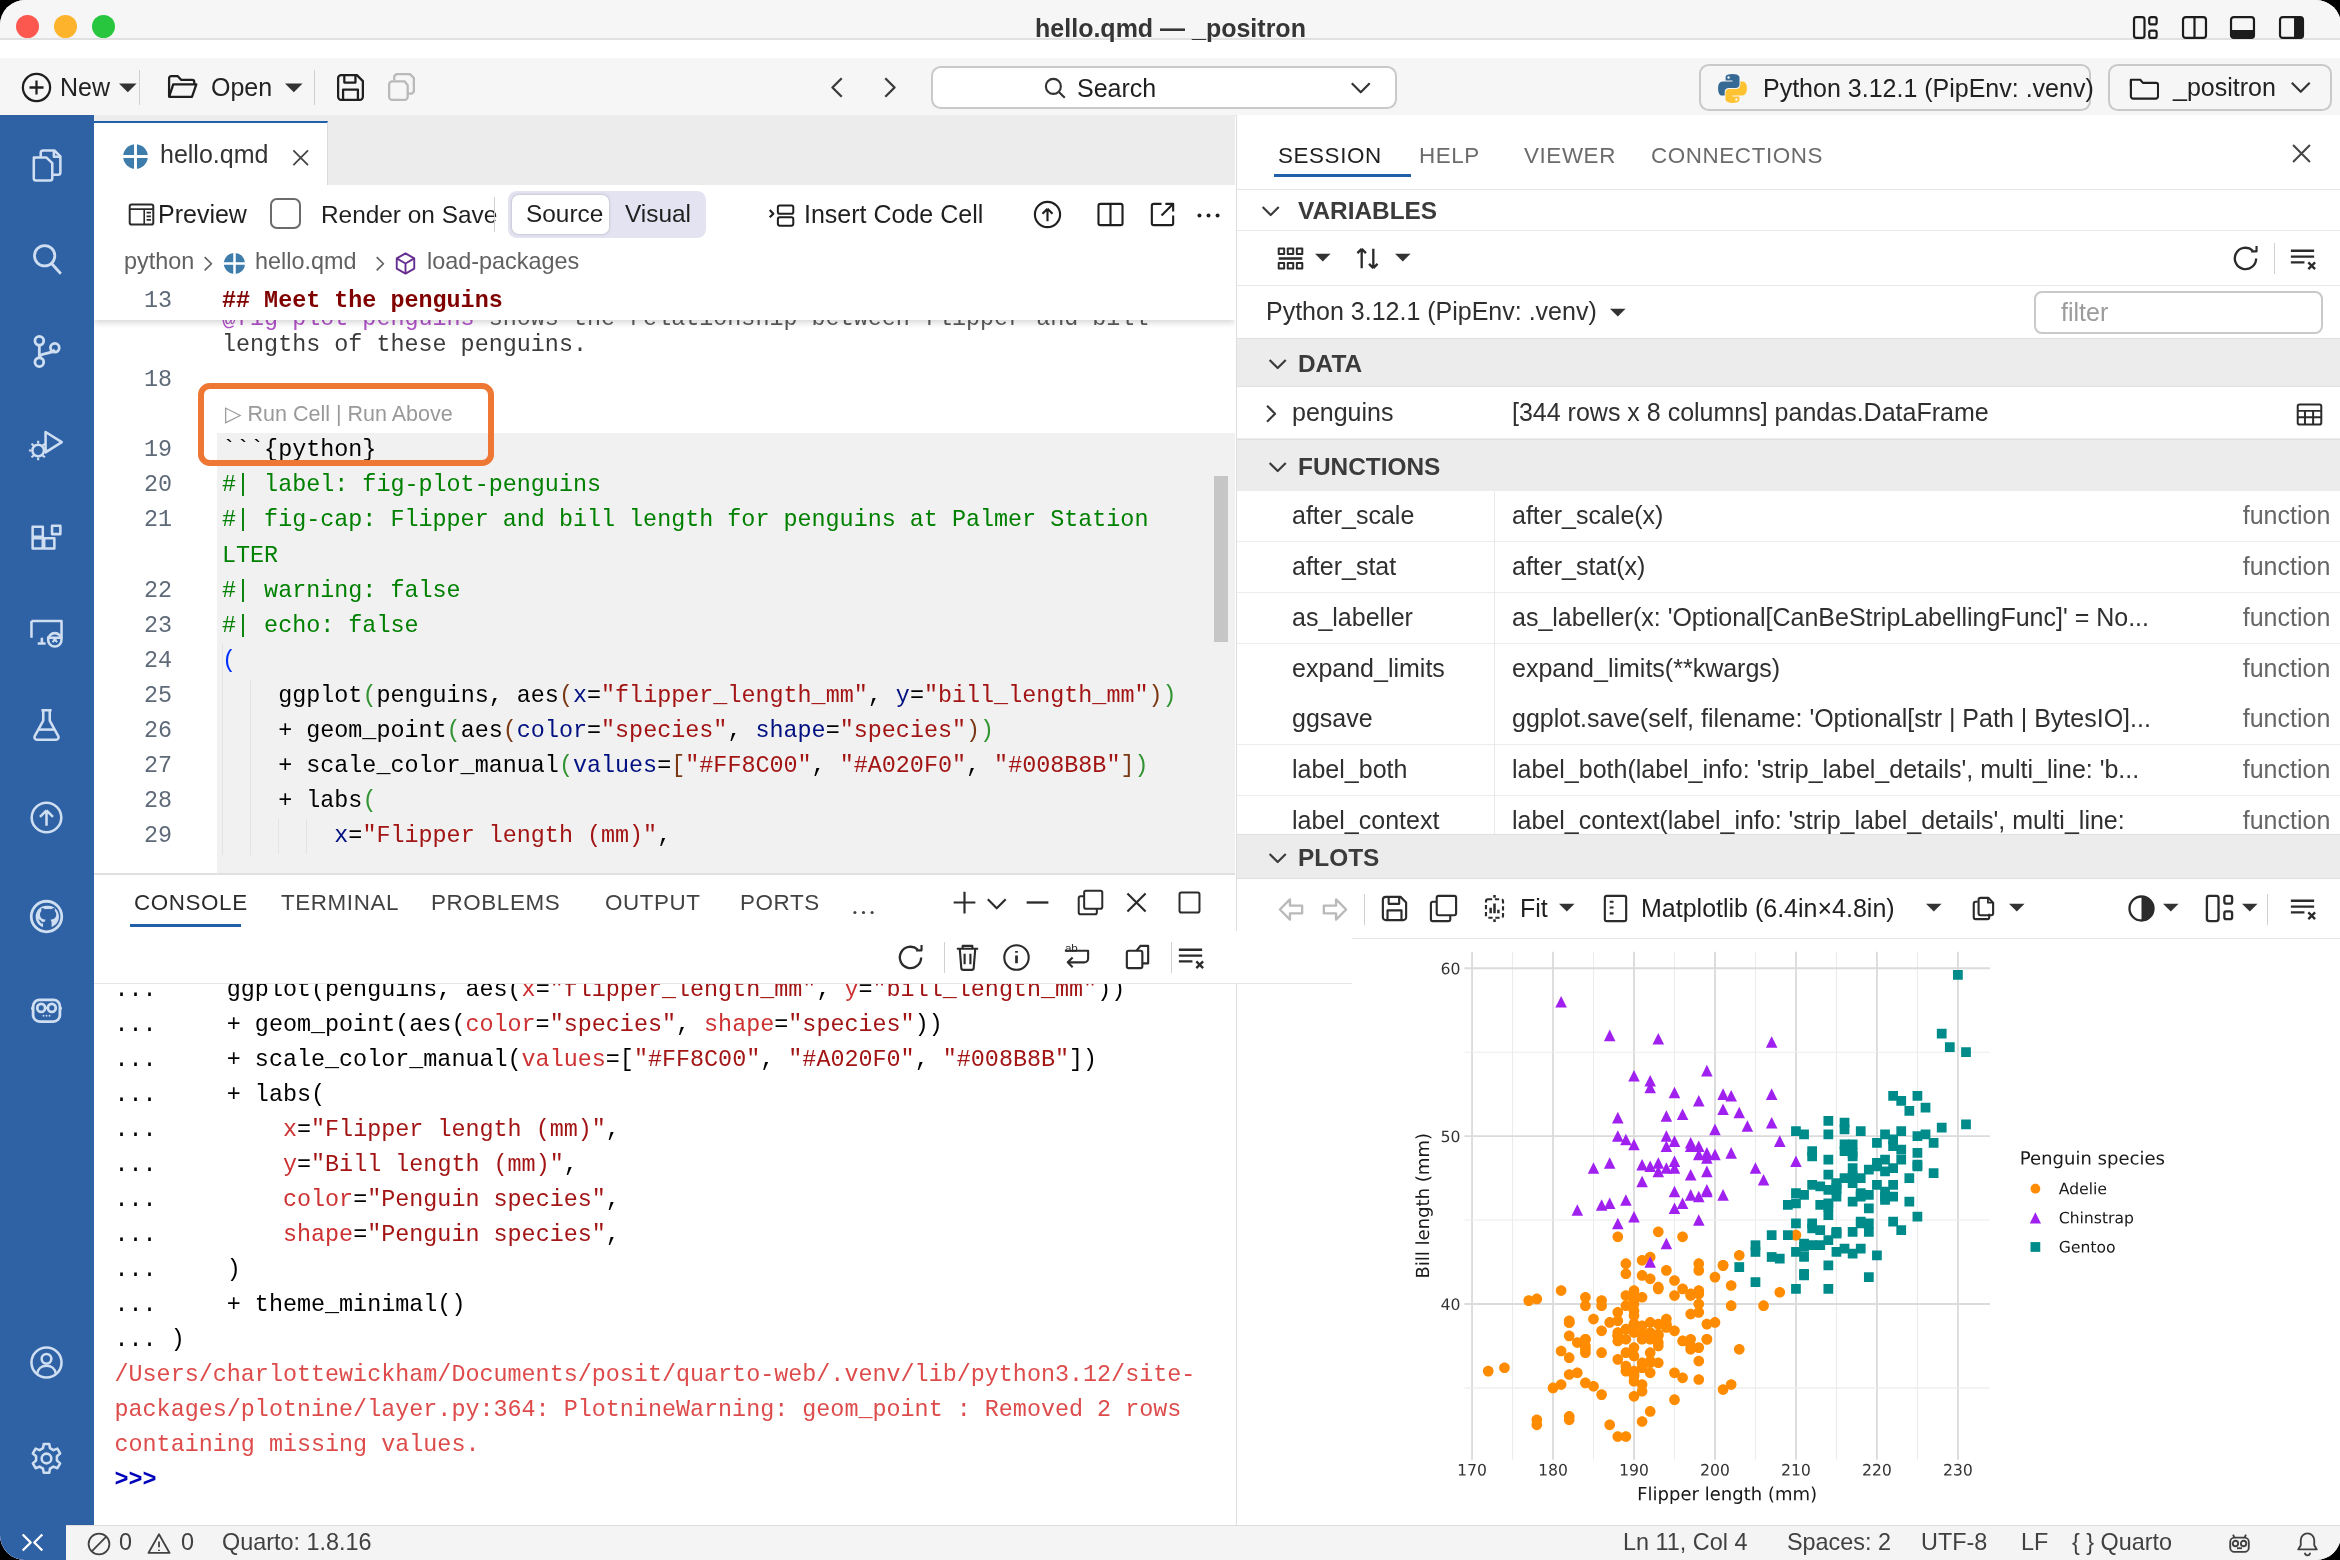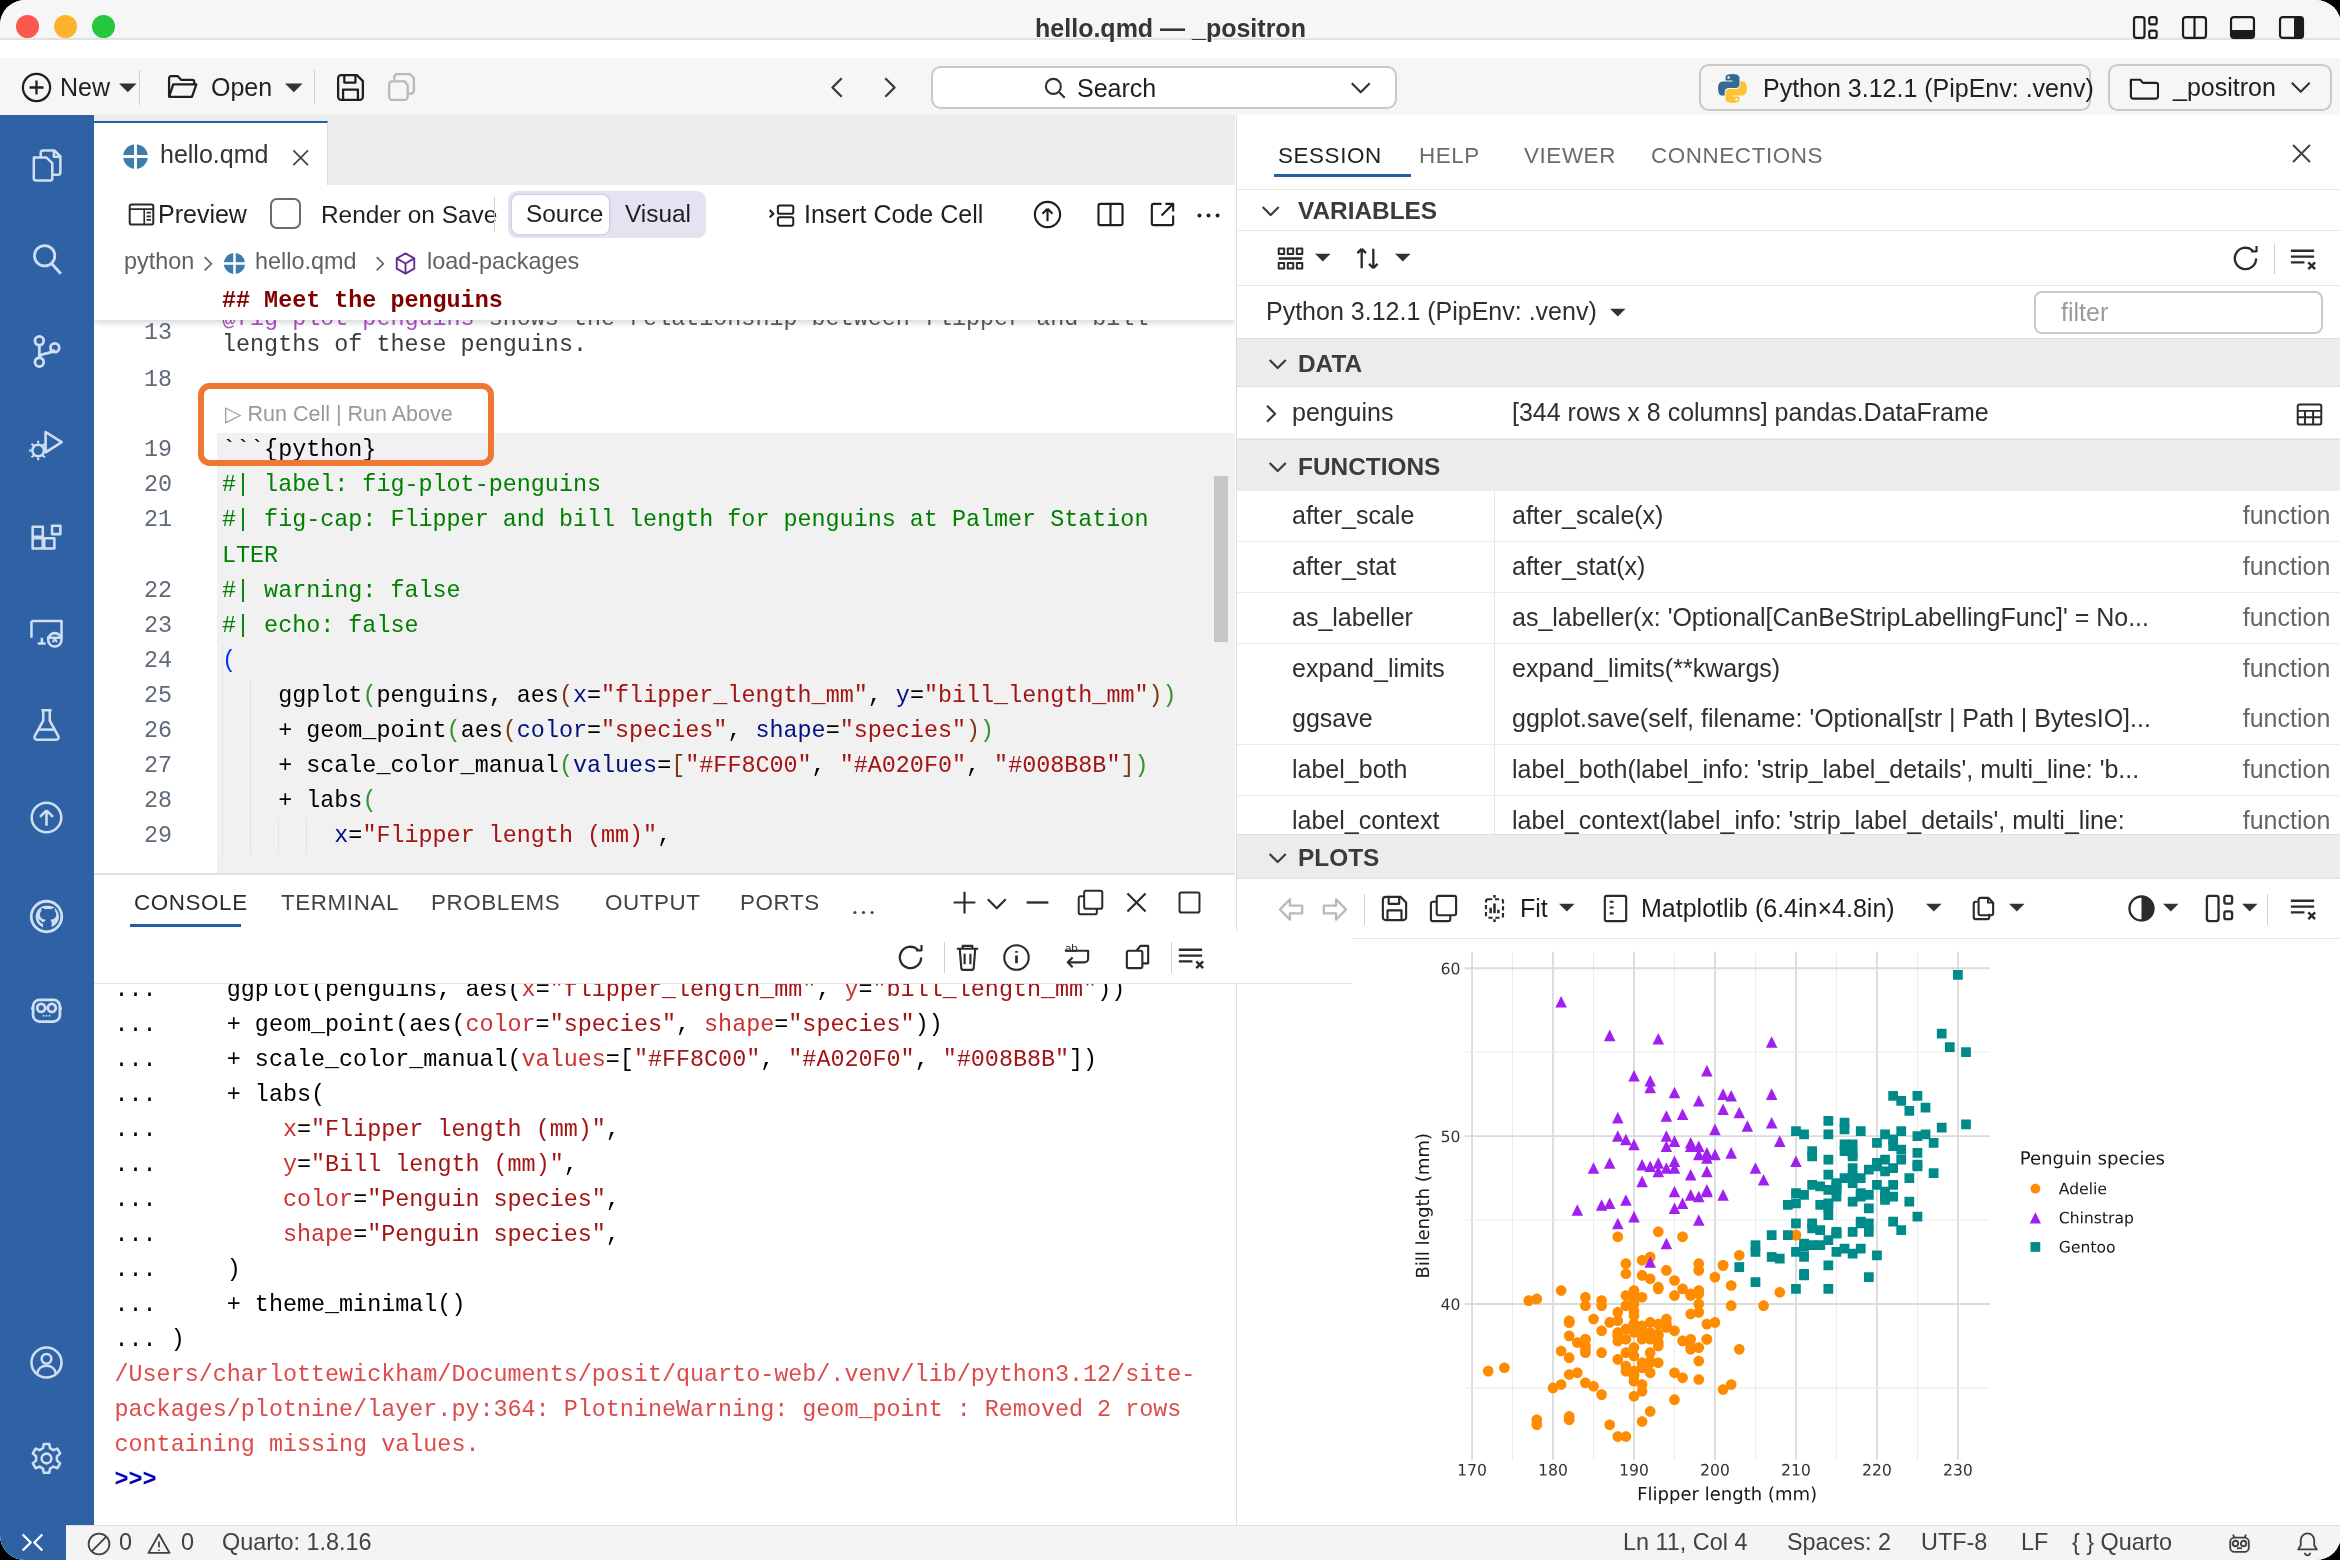--- a/index.html
+++ b/index.html
@@ -312,21 +312,21 @@
       <div class="cline" style="top:536px;color:#001080"><span class="ctext"><span style="color:#000">        </span>x<span style="color:#000">=</span><span style="color:#a31515">"Flipper length (mm)"</span><span style="color:#000">,</span></span></div>
 
   <div class="abs" style="left:128px;top:361px;width:1px;height:211px;background:#e3e3e3;"></div>
   <div class="abs" style="left:156px;top:396px;width:1px;height:176px;background:#e3e3e3;"></div>
   <div class="abs" style="left:184px;top:536px;width:1px;height:35px;background:#e3e3e3;"></div>
   <div class="abs" style="left:212px;top:536px;width:1px;height:35px;background:#e3e3e3;"></div>
 
   <div class="abs" style="left:104px;top:100px;width:296px;height:83px;border:6.8px solid #ed7733;border-radius:11.7px;"></div>
 
   <div class="abs" style="left:0;top:0;width:1141px;height:37px;background:#fff;box-shadow:0 2.9px 6.8px rgba(0,0,0,.18);">
-    <div class="lnum" style="top:1px;margin-top:32px;">13</div>
+    <div class="lnum" style="top:1px;">13</div>
     <div class="cline" style="top:1px;"><span class="ctext" style="color:#800000;font-weight:bold;">## Meet the penguins</span></div>
   </div>
 
   <div class="abs" style="left:1120px;top:193px;width:13.7px;height:166px;background:#c6c6c6;"></div>
 </div>
 
 <div id="panel" class="abs">
   <div class="ptab" style="left:40px;color:#2b2b2b;">CONSOLE</div>
   <div class="abs" style="left:36px;top:49px;width:111px;height:2.9px;background:#2160a8;"></div>
   <div class="ptab" style="left:187px;">TERMINAL</div>

